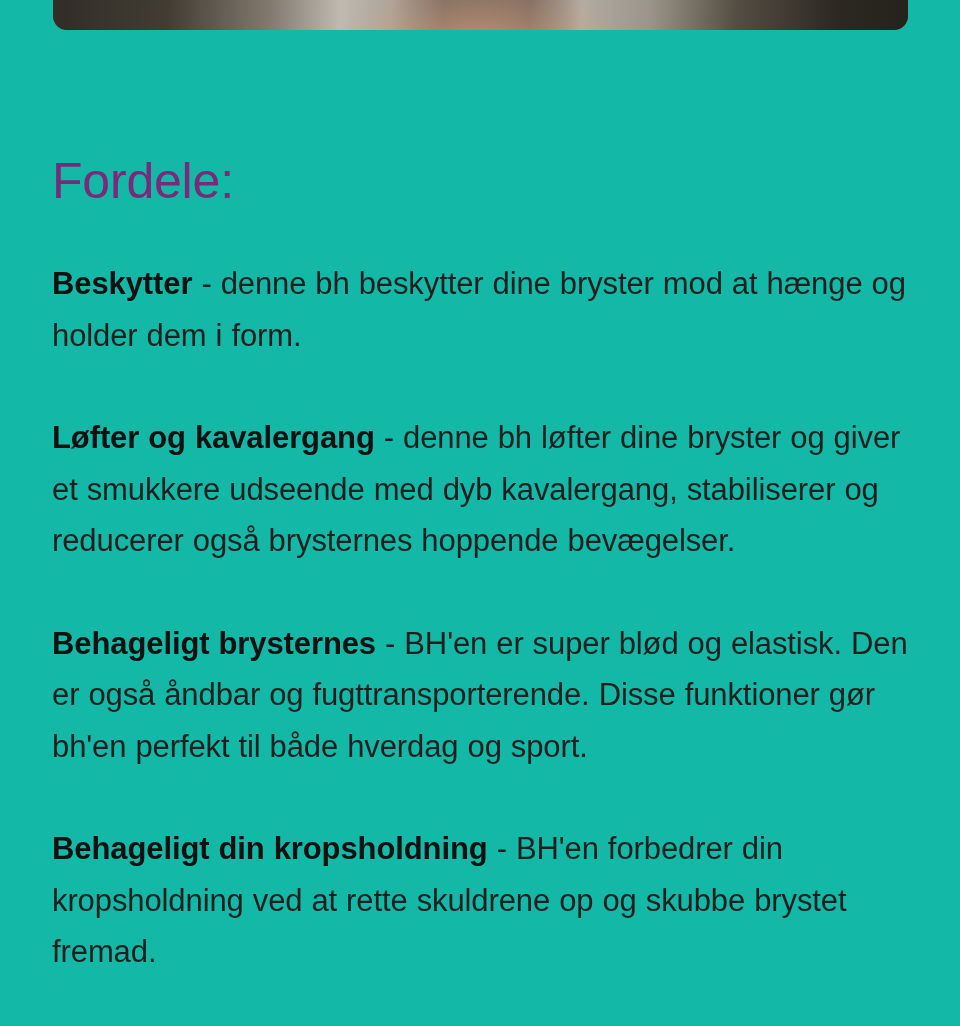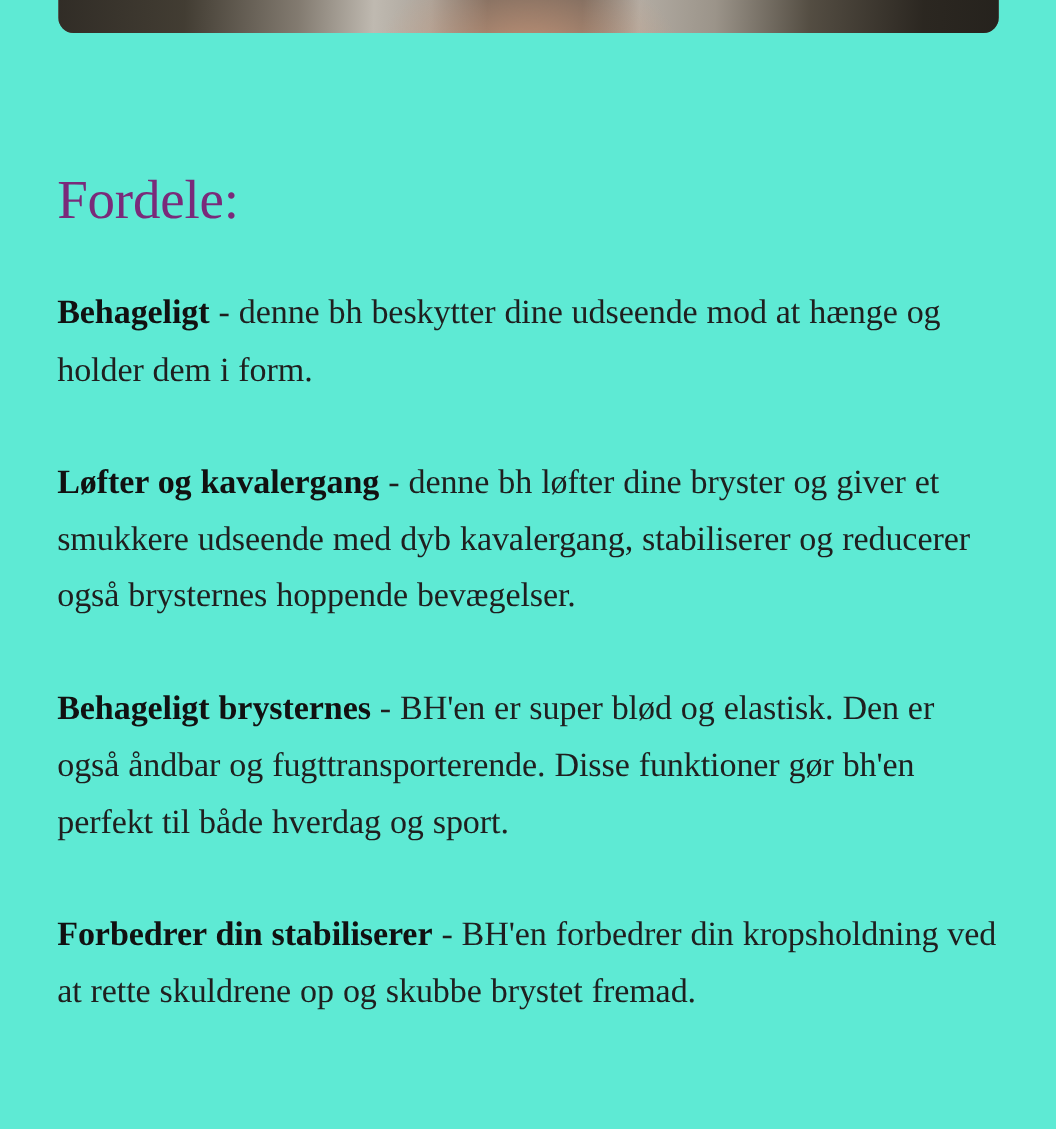--- a/index.html
+++ b/index.html
@@ -13,22 +13,21 @@
     height: 1026px;
     overflow: hidden;
     font-family: "Liberation Sans", "DejaVu Sans", sans-serif;
     -webkit-font-smoothing: antialiased;
   }
 
   .page {
     position: relative;
     width: 960px;
     height: 1026px;
-    background: #5eead4;
-    font-family: Liberation Serif, serif;
+    background: #14b8a6;
   }
 
   
   .hero-media {
     position: absolute;
     left: 53px;
     top: -300px;
     width: 855px;
     height: 330px;
     border-radius: 14px;
@@ -140,23 +139,23 @@
   <div class="hero-media">
     <div class="hero-photo"></div>
   </div>
 
   <div class="content">
 
     <h2 class="section-heading">Fordele:</h2>
 
     <div class="benefits">
 
-      <p class="benefit"><span class="term">Behageligt</span><span class="sep"> - </span><span class="desc">denne bh beskytter dine udseende mod at hænge og holder dem i form.</span></p>
+      <p class="benefit"><span class="term">Beskytter</span><span class="sep"> - </span><span class="desc">denne bh beskytter dine bryster mod at hænge og holder dem i form.</span></p>
 
       <p class="benefit"><span class="term">Løfter og kavalergang</span><span class="sep"> - </span><span class="desc">denne bh løfter dine bryster og giver et smukkere udseende med dyb kavalergang, stabiliserer og reducerer også brysternes hoppende bevægelser.</span></p>
 
       <p class="benefit"><span class="term">Behageligt brysternes</span><span class="sep"> - </span><span class="desc">BH'en er super blød og elastisk. Den er også åndbar og fugttransporterende. Disse funktioner gør bh'en perfekt til både hverdag og sport.</span></p>
 
-      <p class="benefit"><span class="term">Forbedrer din stabiliserer</span><span class="sep"> - </span><span class="desc">BH'en forbedrer din kropsholdning ved at rette skuldrene op og skubbe brystet fremad.</span></p>
+      <p class="benefit"><span class="term">Behageligt din kropsholdning</span><span class="sep"> - </span><span class="desc">BH'en forbedrer din kropsholdning ved at rette skuldrene op og skubbe brystet fremad.</span></p>
 
     </div>
   </div>
 </div>
 
 </body></html>

